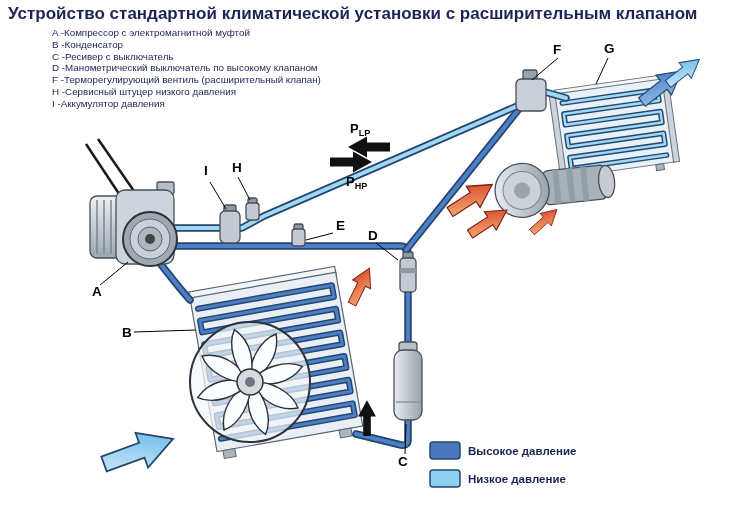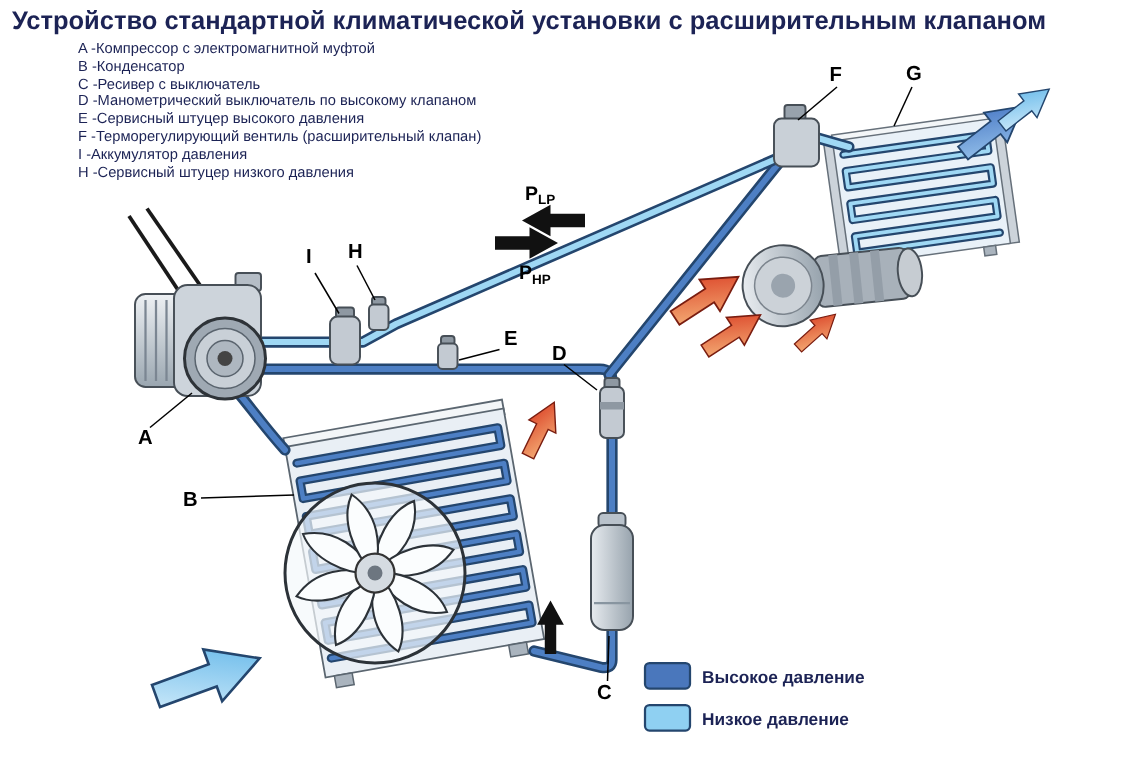--- a/index.html
+++ b/index.html
@@ -210,19 +210,18 @@
       <text class="legend-text" x="468" y="483">Низкое давление</text>
     </g>
   </svg>
 
   <div class="title">Устройство стандартной климатической установки с расширительным клапаном</div>
   <div class="legend-list">
     <div>A -Компрессор с электромагнитной муфтой</div>
     <div>B -Конденсатор</div>
     <div>C -Ресивер с выключатель</div>
     <div>D -Манометрический выключатель по высокому клапаном</div>
-    <div>E -Сервисный штуцер высокого давления</div>
     <div>F -Терморегулирующий вентиль (расширительный клапан)</div>
+    <div>H -Сервисный штуцер низкого давления</div>
     <div>I -Аккумулятор давления</div>
-    <div>H -Сервисный штуцер низкого давления</div>
   </div>
 
 </div>
 
 </body></html>

